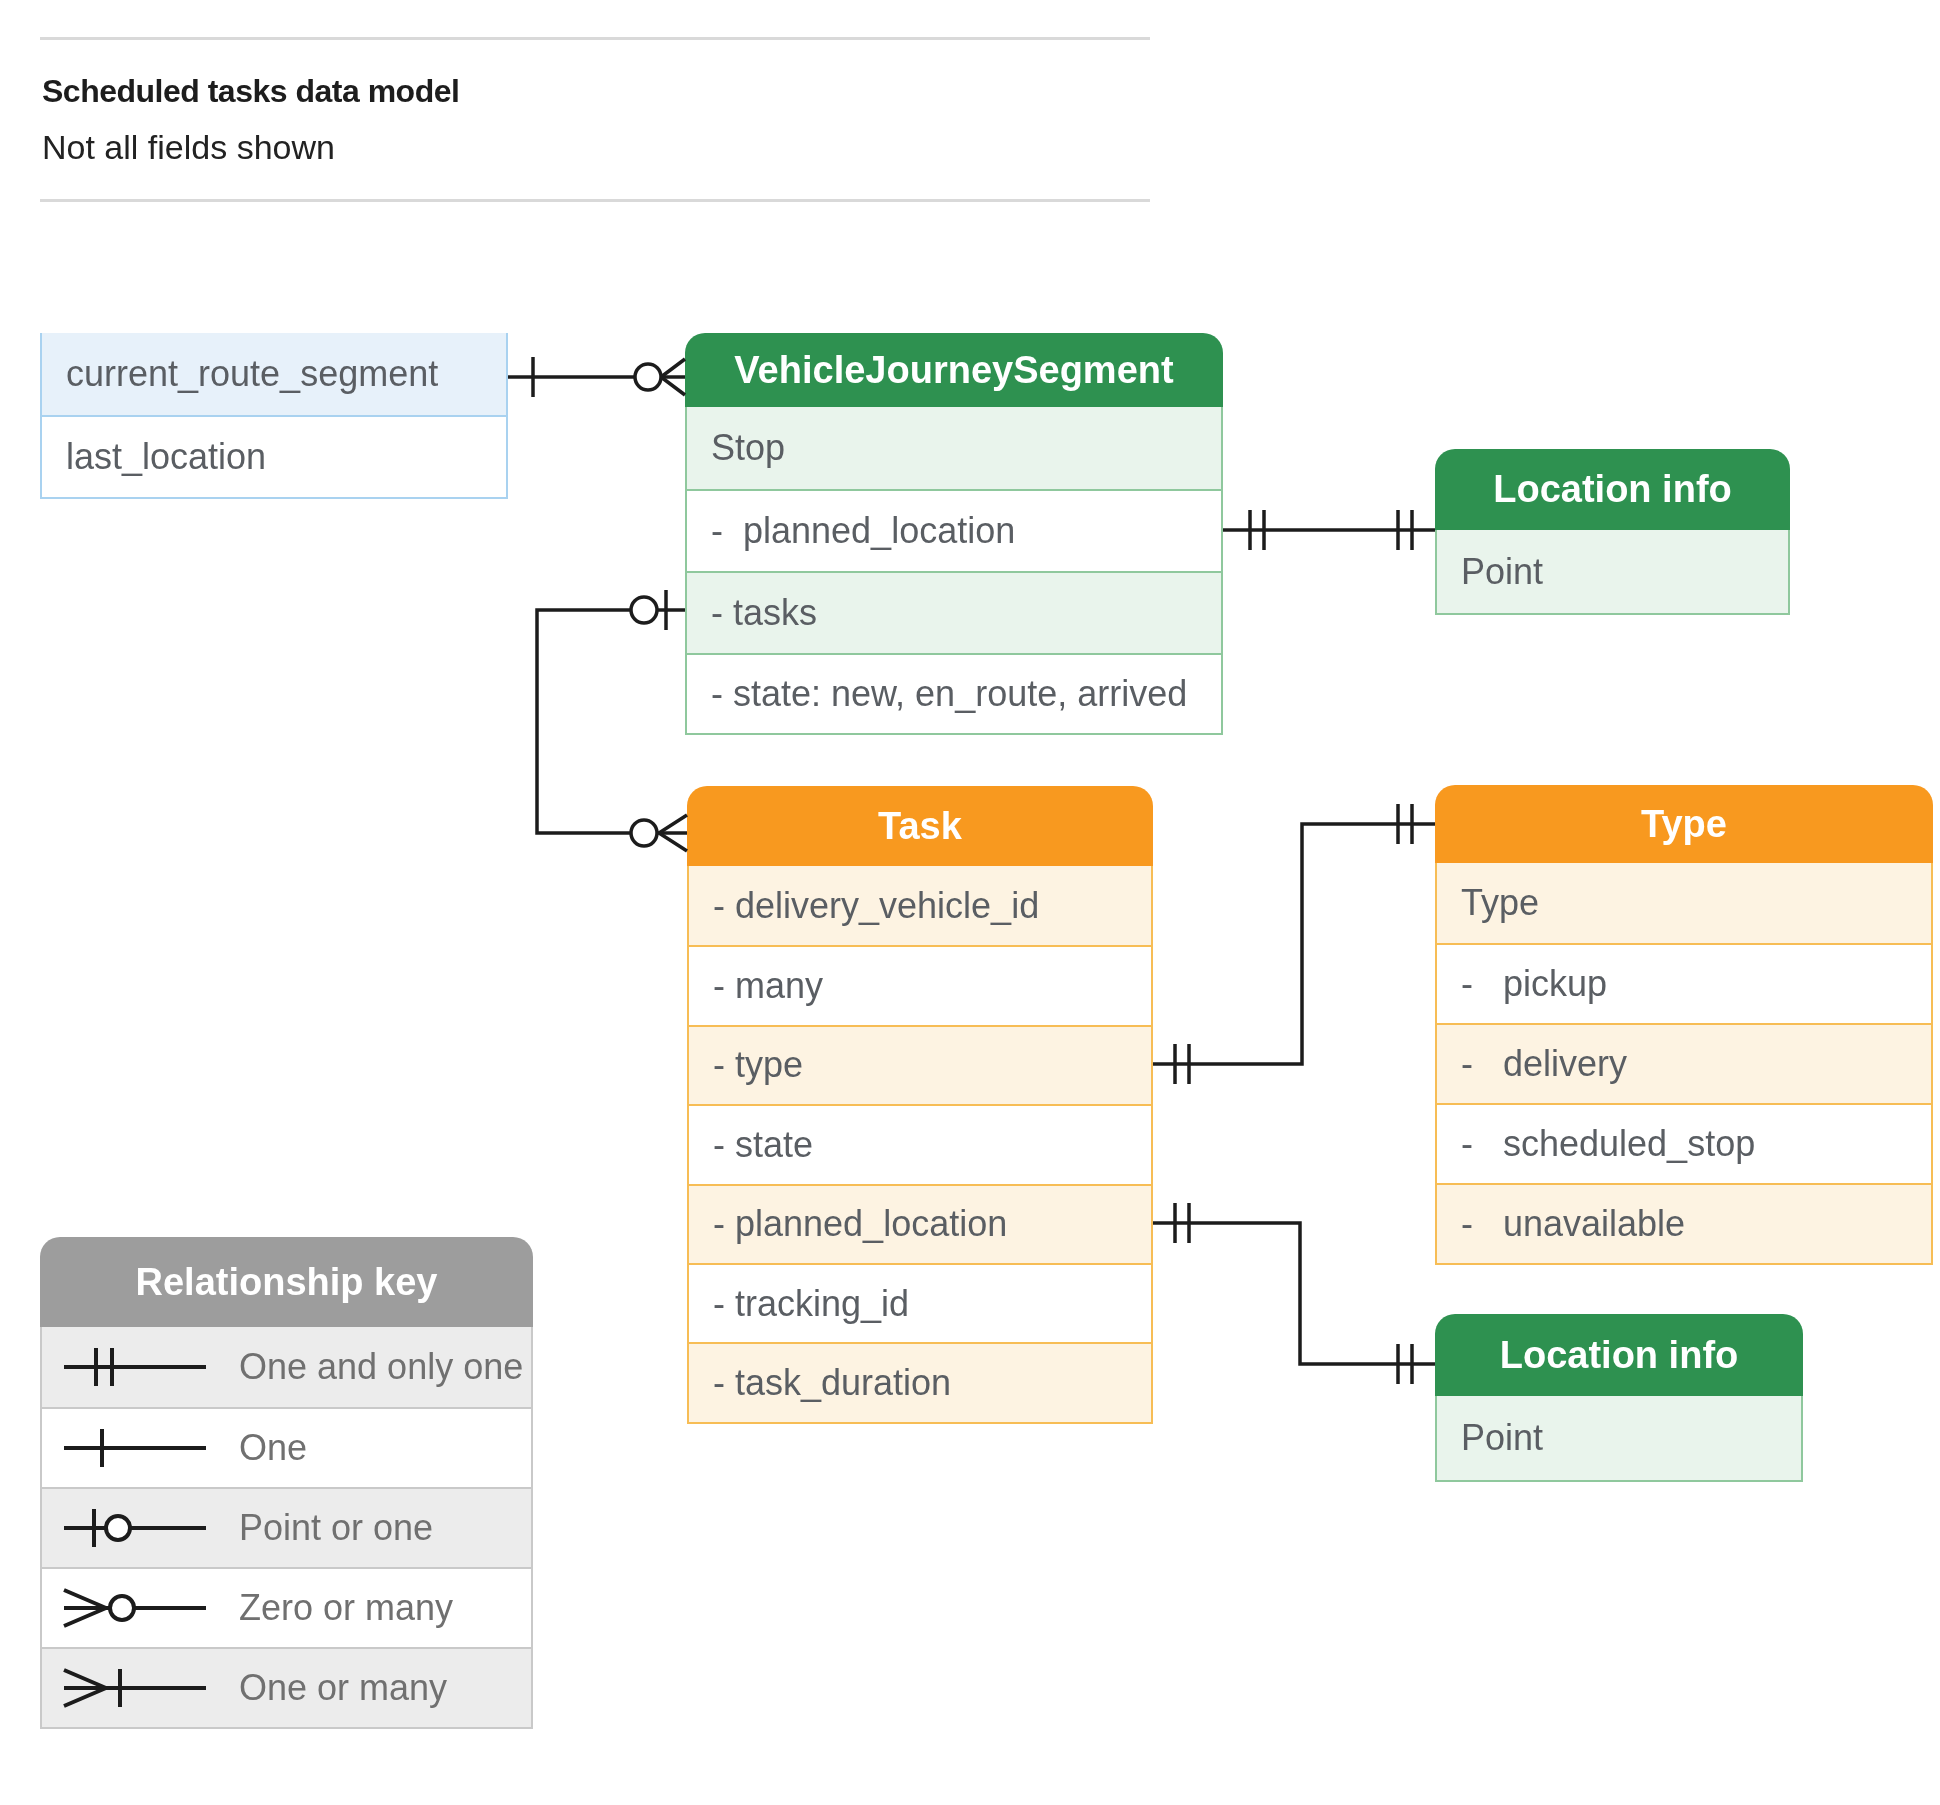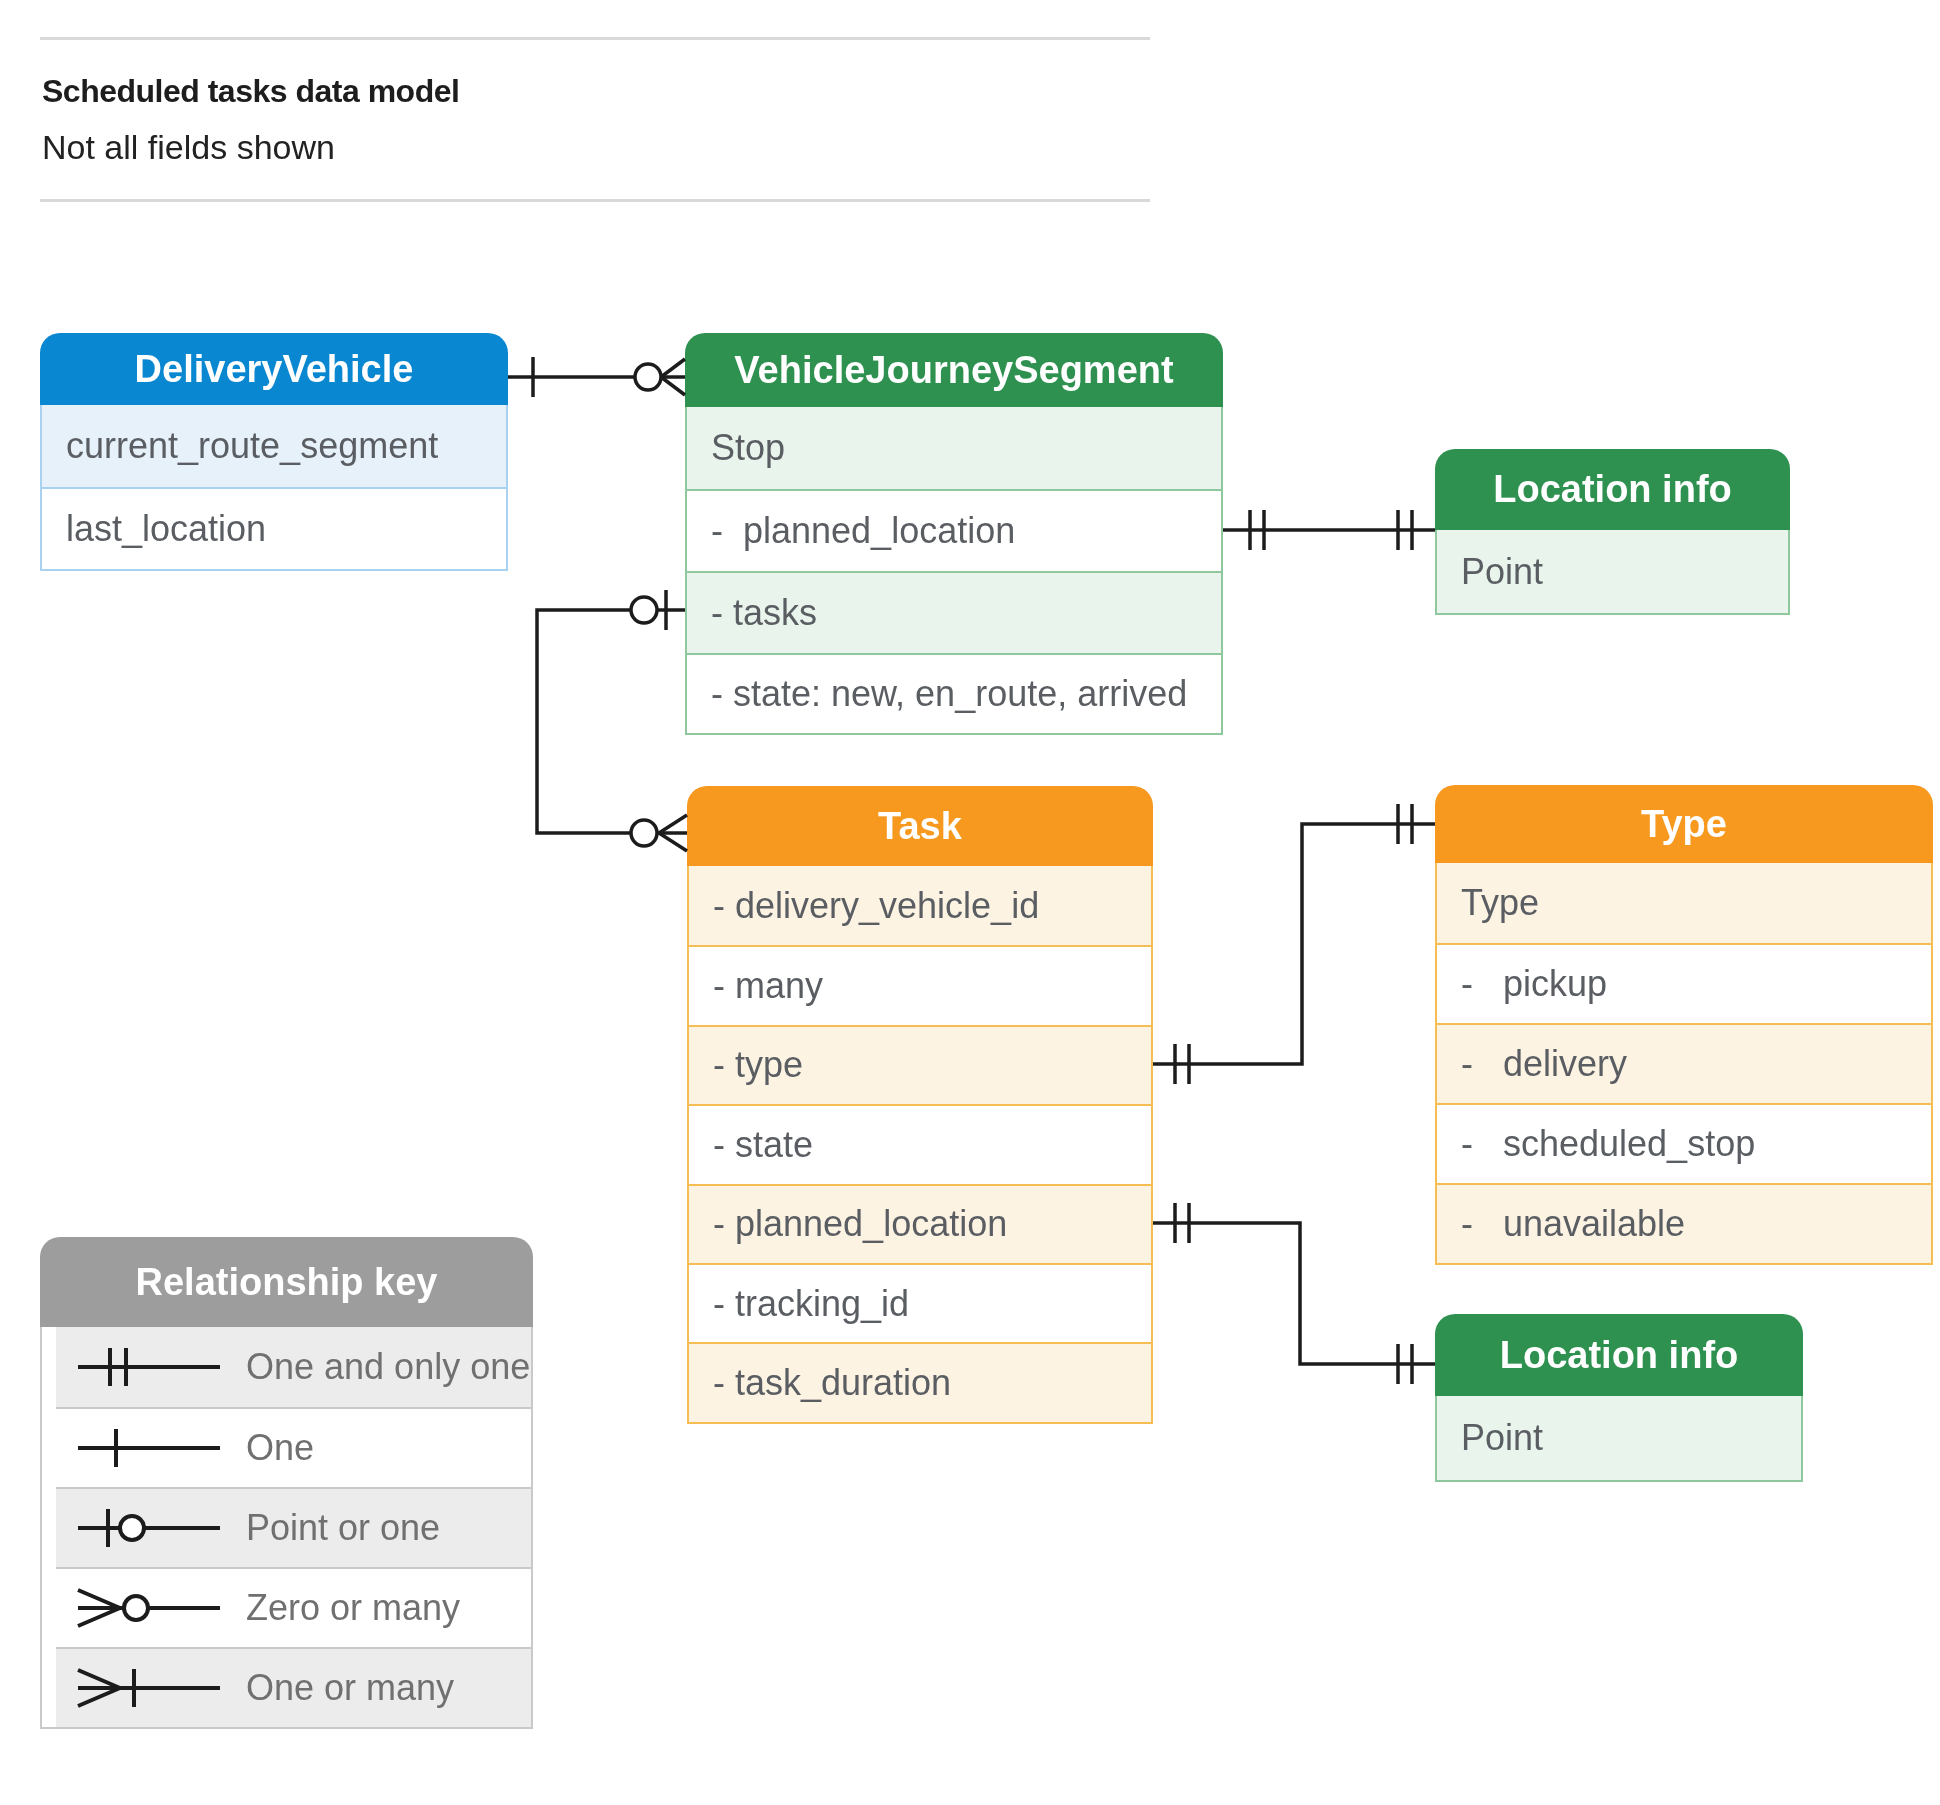--- a/index.html
+++ b/index.html
@@ -31,42 +31,39 @@
     padding-left:24px;font-size:36px;color:#5a5e63;white-space:pre;
   }
   .row + .row{border-top:2px solid var(--bd);}
   .rows .row:nth-child(odd){background:var(--light);}
 
   .e-blue  {--hdr:#0a87d1;--light:#e7f1fa;--bd:#a9d2f0;}
   .e-green {--hdr:#2e9150;--light:#e9f4ec;--bd:#8fc89d;}
   .e-orange{--hdr:#f8991f;--light:#fdf3e2;--bd:#f7bd55;}
   .e-gray  {--hdr:#9d9d9d;--light:#ececec;--bd:#c9c9c9;}
 
-  .key-row{gap:22px;padding-left:18px;margin-left:14px;}
+  .key-row{gap:29px;padding-left:18px;}
   .key-label{font-size:36px;color:#707070;white-space:normal;}
   .key-symbol{flex:0 0 auto;}
   .key-symbol path{stroke:#1c1c1c;stroke-width:4;fill:none;}
   .key-symbol circle{stroke:#1c1c1c;stroke-width:4;fill:#ffffff;}
 
   .connectors{position:absolute;left:0;top:0;}
   .connectors path{stroke:#1c1c1c;stroke-width:3.5;fill:none;}
   .connectors circle{stroke:#1c1c1c;stroke-width:3.5;fill:#ffffff;}
 </style>
 </head>
 <body>
 
 <div class="rule" style="top:37px"></div>
 <h1 class="title">Scheduled tasks data model</h1>
 <div class="subtitle">Not all fields shown</div>
 <div class="rule" style="top:199px"></div>
 
 <div class="entity e-blue" style="left:40px;top:333px;width:468px">
-  <div class="entity-header" style="height:72px">
-    <span>DeliveryVehicle</span>
-  </div>
   <div class="rows">
     <div class="row" style="height:82px"><span>current_route_segment</span></div>
     <div class="row" style="height:82px"><span>last_location</span></div>
   </div>
 </div>
 
 <div class="entity e-green" style="left:685px;top:333px;width:538px">
   <div class="entity-header" style="height:74px">
     <span>VehicleJourneySegment</span>
   </div>

